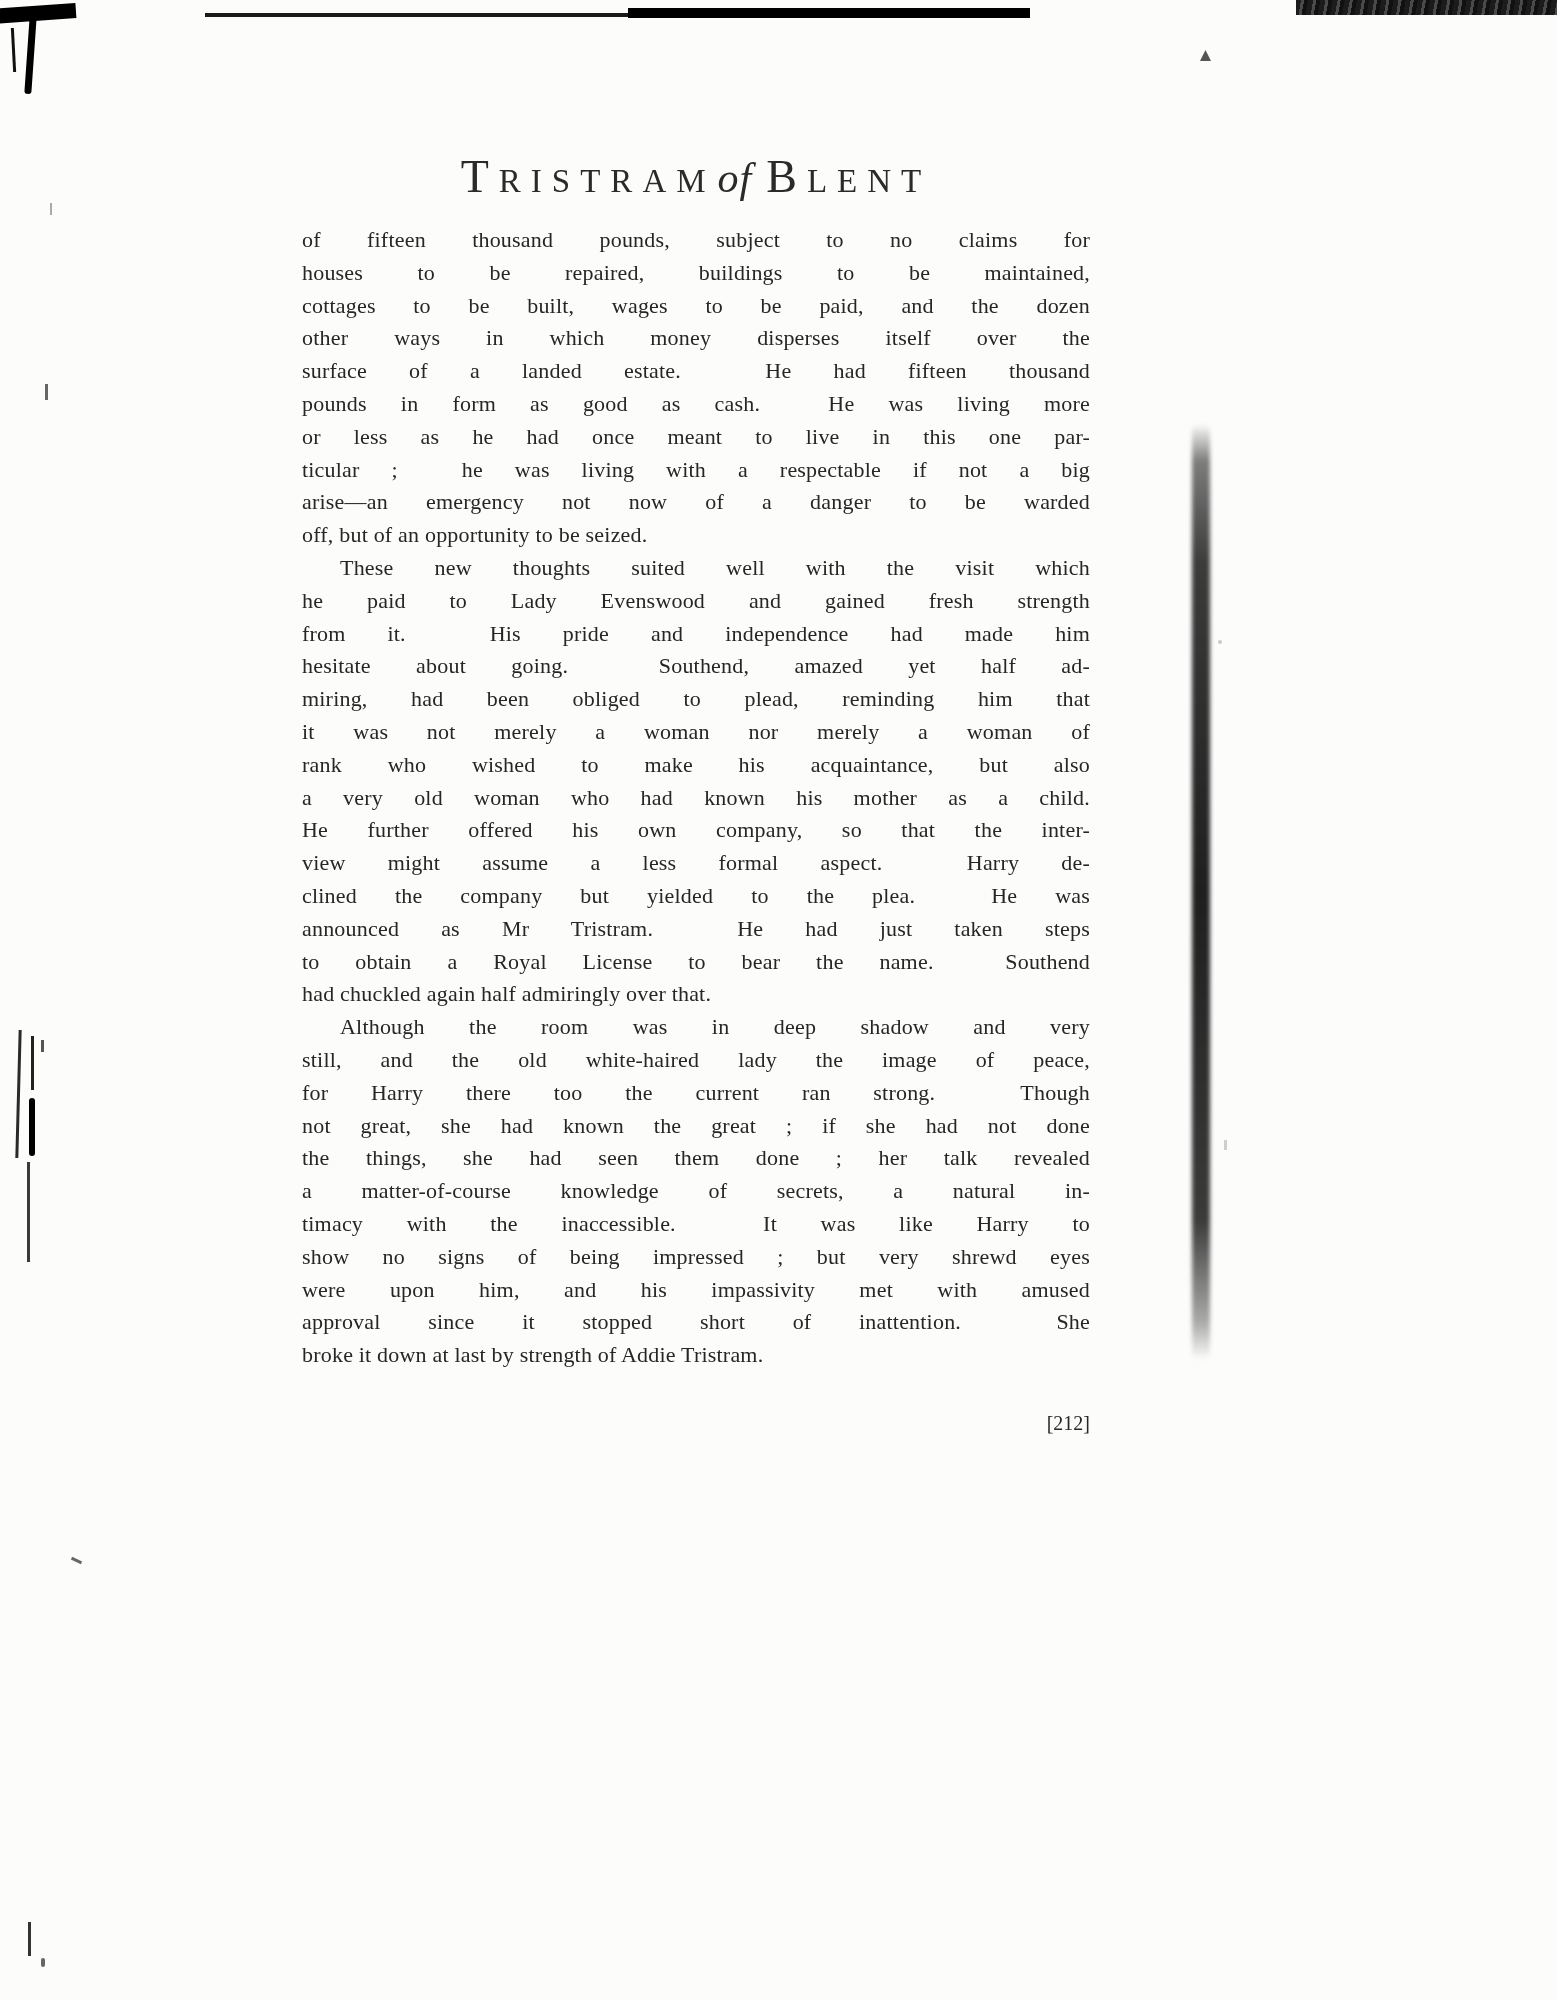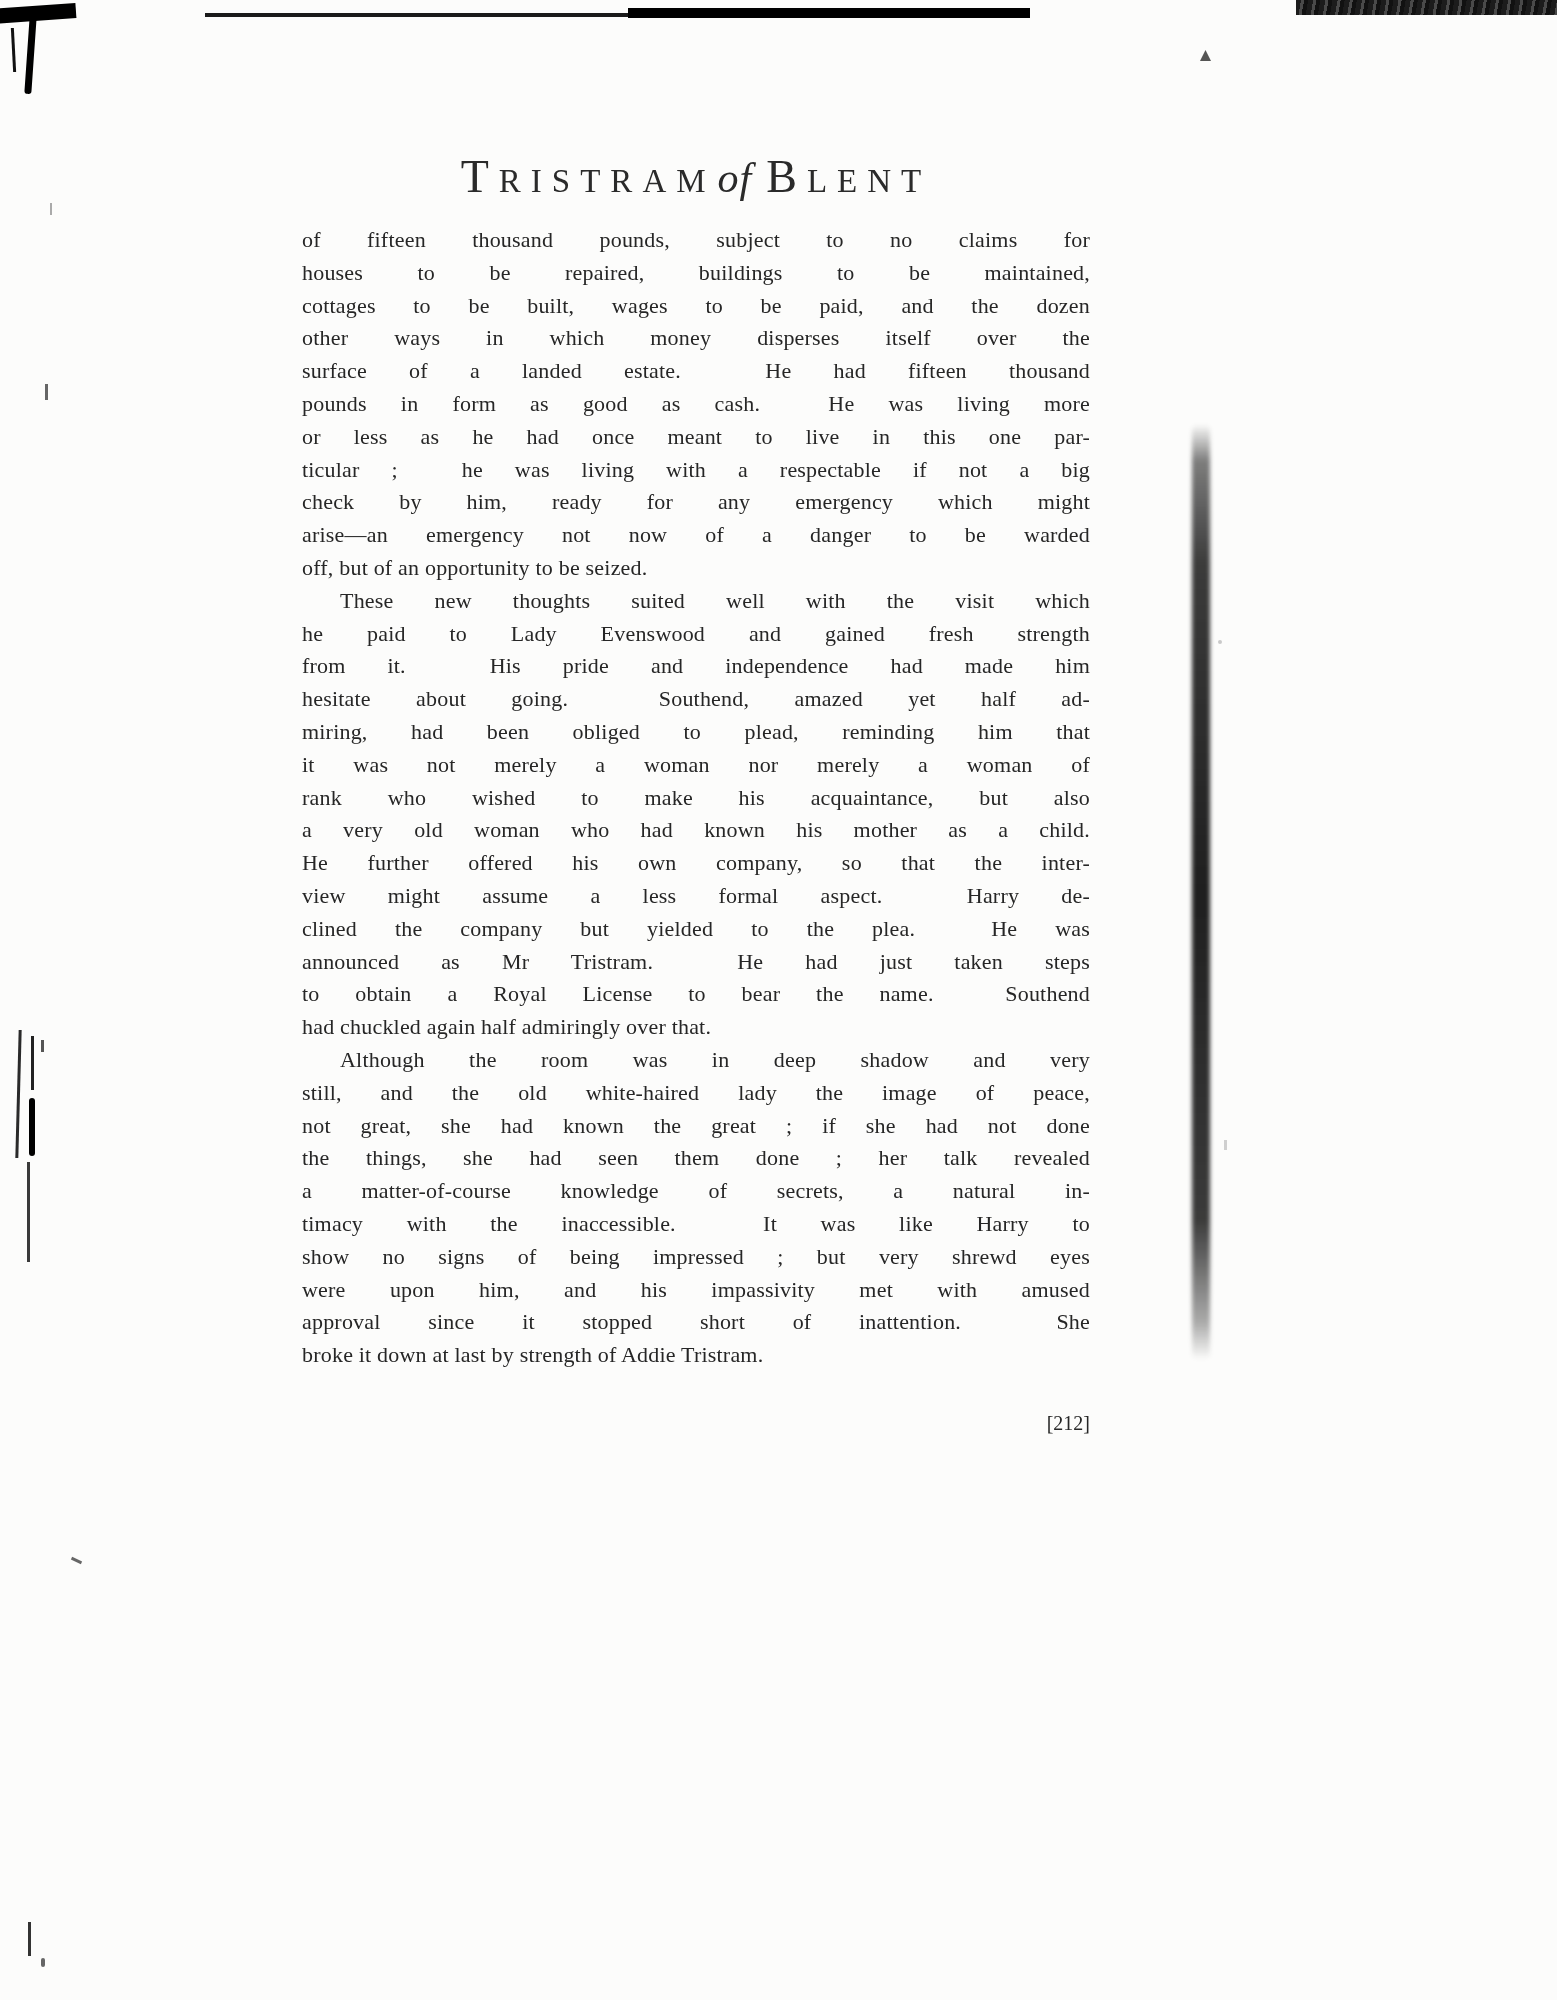--- a/index.html
+++ b/index.html
@@ -139,21 +139,20 @@
   <div class="body-text" id="body-text">
       <div class="paragraph">
         <div class="line">of fifteen thousand pounds, subject to no claims for</div>
         <div class="line">houses to be repaired, buildings to be maintained,</div>
         <div class="line">cottages to be built, wages to be paid, and the dozen</div>
         <div class="line">other ways in which money disperses itself over the</div>
         <div class="line">surface of a landed estate.  He had fifteen thousand</div>
         <div class="line">pounds in form as good as cash.  He was living more</div>
         <div class="line">or less as he had once meant to live in this one par-</div>
         <div class="line">ticular ;  he was living with a respectable if not a big</div>
-        <div class="line">check by him, ready for any emergency which might</div>
         <div class="line">arise—an emergency not now of a danger to be warded</div>
         <div class="line last">off, but of an opportunity to be seized.</div>
       </div>
       <div class="paragraph indent">
         <div class="line">These new thoughts suited well with the visit which</div>
         <div class="line">he paid to Lady Evenswood and gained fresh strength</div>
         <div class="line">from it.  His pride and independence had made him</div>
         <div class="line">hesitate about going.  Southend, amazed yet half ad-</div>
         <div class="line">miring, had been obliged to plead, reminding him that</div>
         <div class="line">it was not merely a woman nor merely a woman of</div>
@@ -162,20 +161,21 @@
         <div class="line">He further offered his own company, so that the inter-</div>
         <div class="line">view might assume a less formal aspect.  Harry de-</div>
         <div class="line">clined the company but yielded to the plea.  He was</div>
         <div class="line">announced as Mr Tristram.  He had just taken steps</div>
         <div class="line">to obtain a Royal License to bear the name.  Southend</div>
         <div class="line last">had chuckled again half admiringly over that.</div>
       </div>
       <div class="paragraph indent">
         <div class="line">Although the room was in deep shadow and very</div>
         <div class="line">still, and the old white-haired lady the image of peace,</div>
+        <div class="line">for Harry there too the current ran strong.  Though</div>
         <div class="line">not great, she had known the great ; if she had not done</div>
         <div class="line">the things, she had seen them done ; her talk revealed</div>
         <div class="line">a matter-of-course knowledge of secrets, a natural in-</div>
         <div class="line">timacy with the inaccessible.  It was like Harry to</div>
         <div class="line">show no signs of being impressed ; but very shrewd eyes</div>
         <div class="line">were upon him, and his impassivity met with amused</div>
         <div class="line">approval since it stopped short of inattention.  She</div>
         <div class="line last">broke it down at last by strength of Addie Tristram.</div>
       </div>
     </div>

